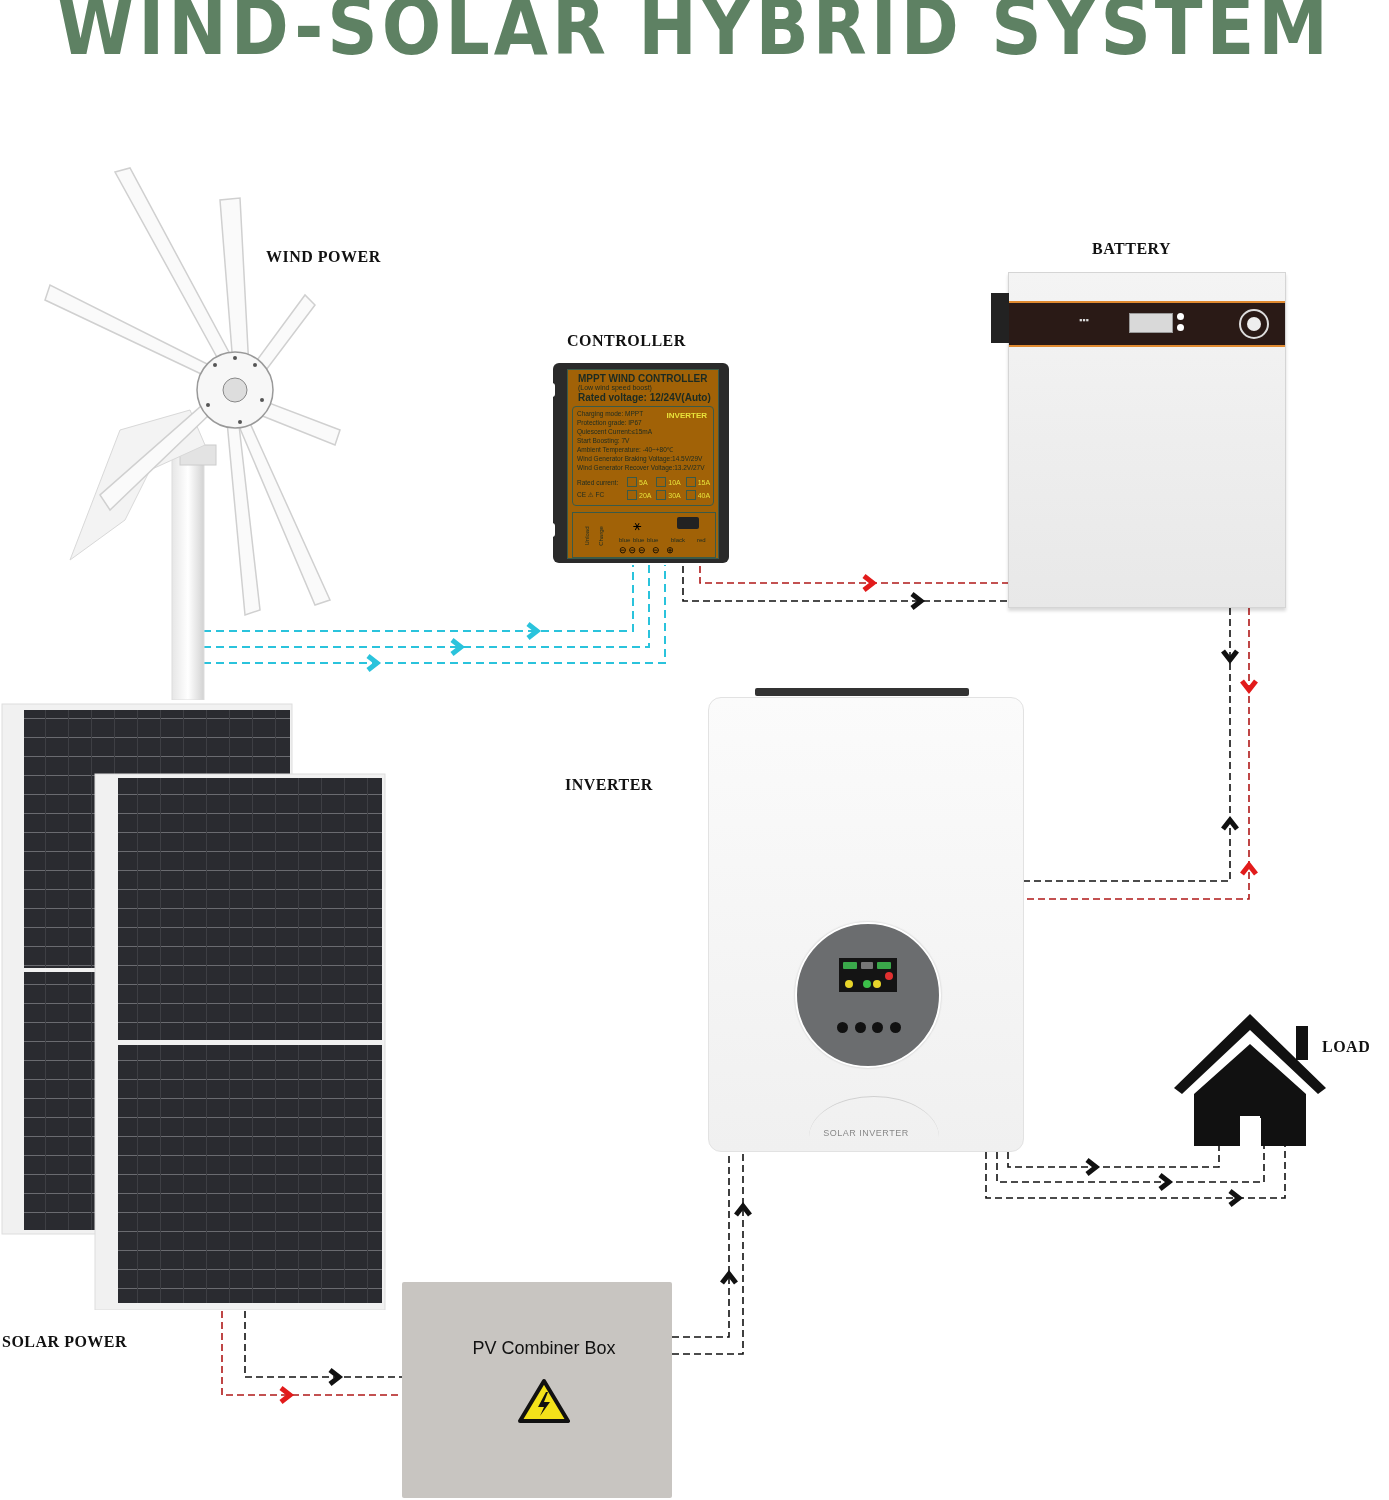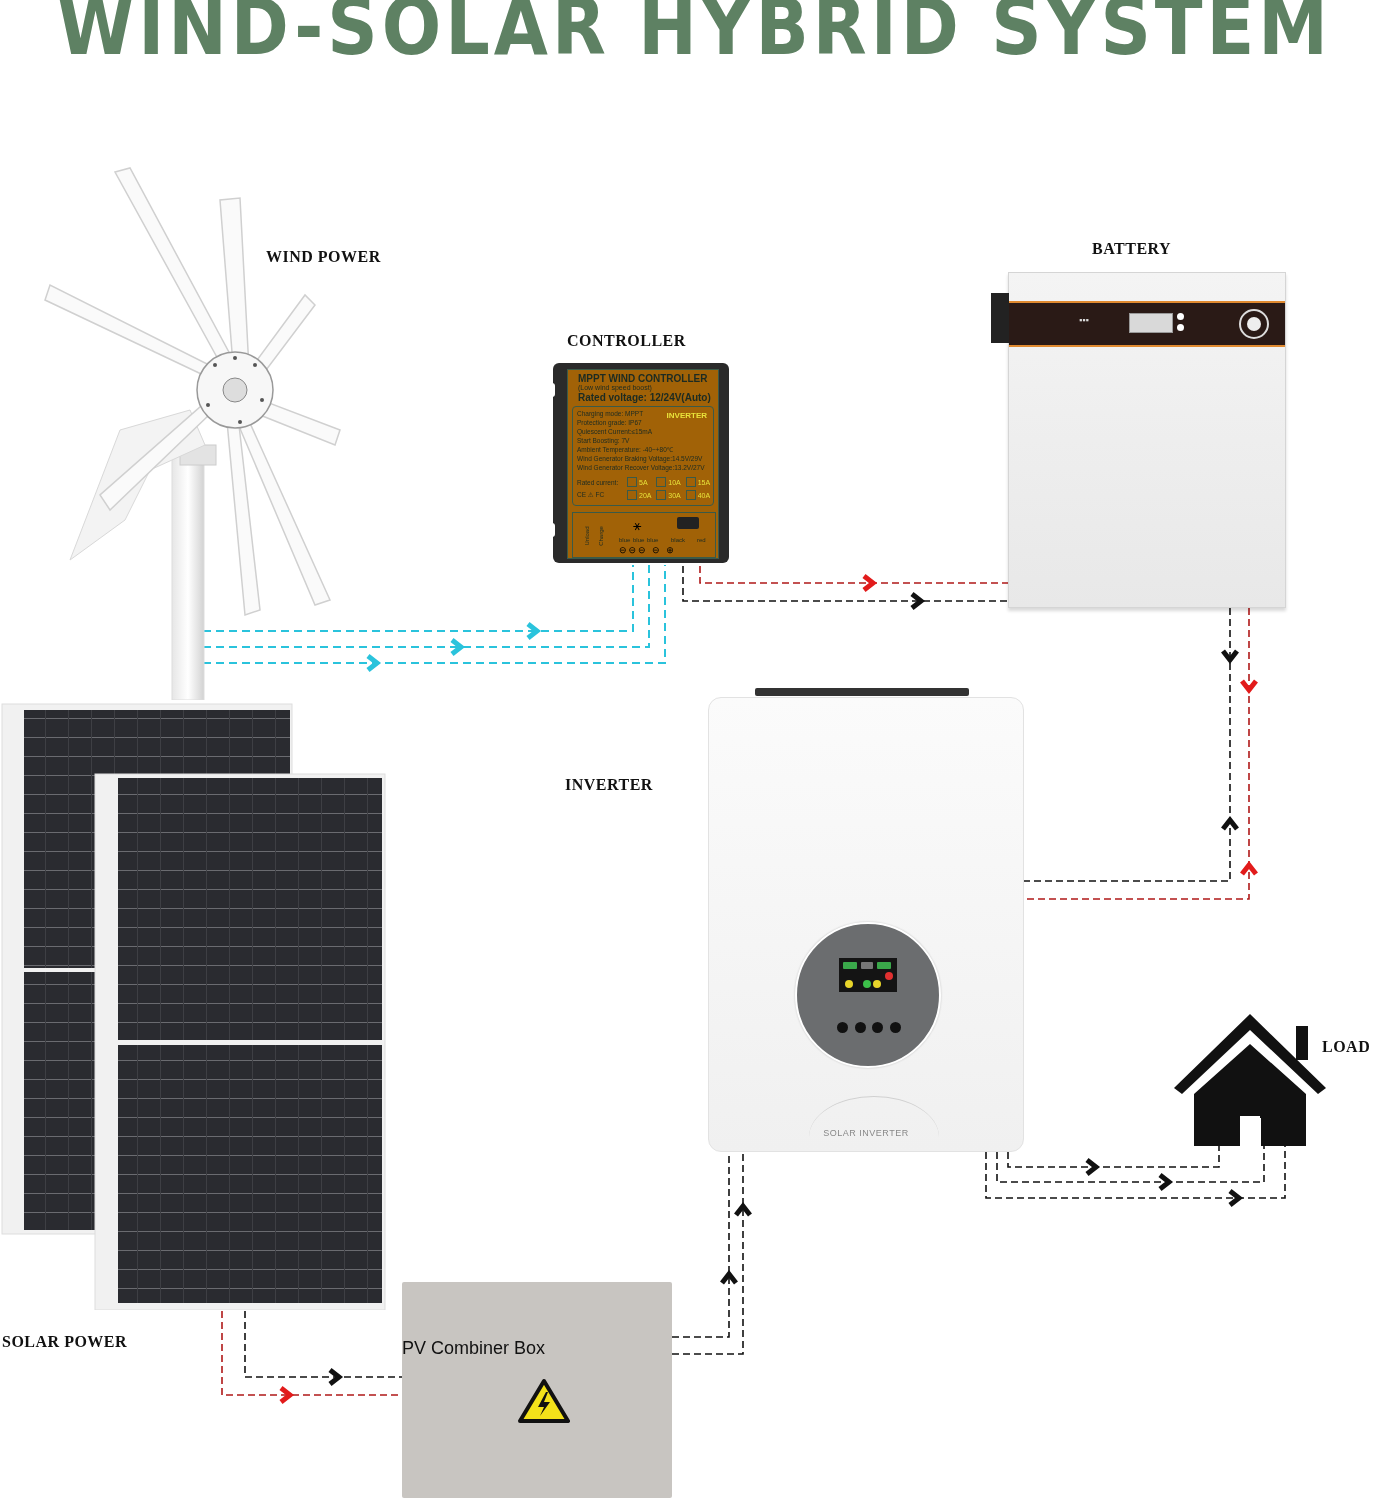--- a/index.html
+++ b/index.html
@@ -46,21 +46,21 @@
   .inverter .dial { position: absolute; left: 86px; top: 224px; width: 142px; height: 142px; border-radius: 50%; background: #6b6d6f; border: 2px solid #fff; box-shadow: 0 0 2px #bbb; }
   .inverter .screen { position: absolute; left: 42px; top: 34px; width: 58px; height: 34px; background: #141414; }
   .inverter .screen span { position: absolute; width: 8px; height: 8px; border-radius: 50%; }
   .inverter .btns { position: absolute; left: 40px; top: 98px; width: 64px; display: flex; justify-content: space-between; }
   .inverter .btns i { display: block; width: 11px; height: 11px; border-radius: 50%; background: #111; }
   .inverter .arc { position: absolute; left: 100px; top: 398px; width: 130px; height: 40px; border-top: 1px solid #d0d0d0; border-radius: 50%/100% 100% 0 0; }
   .inverter .brandtxt { position: absolute; left: 0; width: 314px; top: 430px; text-align: center; font-size: 9px; color: #888; letter-spacing: 0.5px; }
 
   
   .combiner { left: 402px; top: 1282px; width: 270px; height: 216px; background: #c8c5c1; border-radius: 2px; }
-  .combiner .ctitle { position: absolute; left: 0; top: 56px; width: 284px; text-align: left; font-size: 18px; color: #111; }
+  .combiner .ctitle { position: absolute; left: 0; top: 56px; width: 284px; text-align: center; font-size: 18px; color: #111; }
   .combiner .warn { position: absolute; left: 116px; top: 96px; }
 
   
   .house { left: 1172px; top: 1010px; }
 </style>
 </head>
 <body>
 
 <div class="abs title">WIND-SOLAR HYBRID SYSTEM</div>
 

